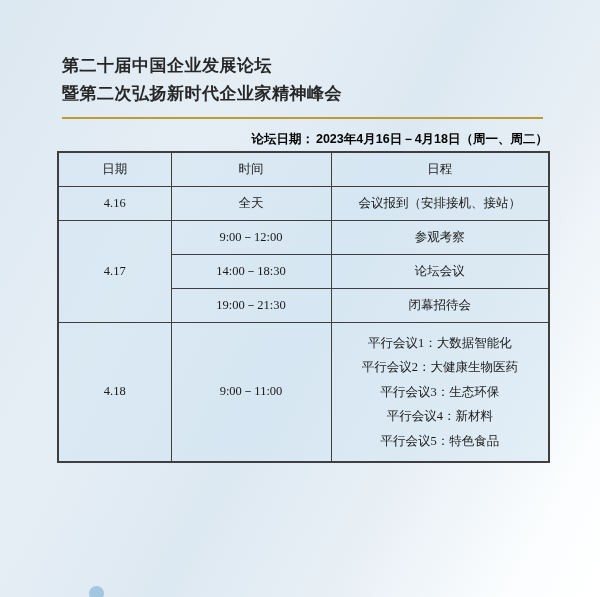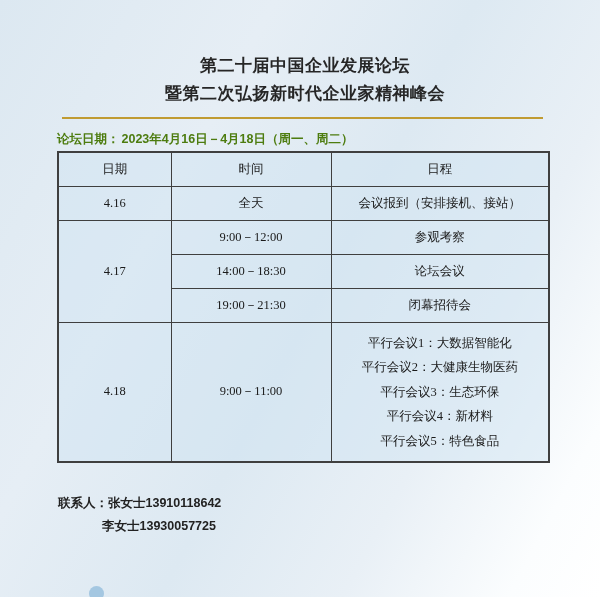--- a/index.html
+++ b/index.html
@@ -11,26 +11,26 @@
   }
   *{box-sizing:border-box;}
   html,body{margin:0;padding:0;}
   body{
     width:600px;height:597px;overflow:hidden;position:relative;
     background:linear-gradient(118deg,#dce8f1 0%,#e6eef5 30%,#dde9f2 52%,#e9f0f6 72%,#fbfdfe 90%,#ffffff 100%);
     font-family:"Liberation Sans","DejaVu Sans",sans-serif;
     color:var(--text);
   }
   .content{position:absolute;left:57px;top:0;width:491px;}
-  .title-block{margin:52px 0 0 5px;text-align:center;}
+  .title-block{margin:52px 0 0 5px;}
   .title-line{font-size:17px;font-weight:bold;line-height:28px;color:#262626;letter-spacing:0.5px;}
   .divider{margin:9px 0 0 5px;width:481px;height:2px;background:var(--divider-gold);}
   .section-heading{margin:27px 0 0 5px;font-size:19px;font-weight:bold;color:var(--gold);line-height:19px;}
   .info-block{margin-top:9px;}
-  .info-row{margin-left:0;height:23px;line-height:23px;font-size:12.5px;font-weight:bold;color:#4d7c0f;}
+  .info-row{margin-left:6px;height:23px;line-height:23px;font-size:12.5px;font-weight:bold;color:#000000;text-align:right;}
   .info-label{margin-right:2px;}
   table.schedule{
     width:491px;border-collapse:collapse;table-layout:fixed;
     border:2px solid var(--border);
     background:rgba(208,227,241,0.5);
     margin-top:0;
   }
   table.schedule th, table.schedule td{
     border:1px solid var(--border);
     font-family:"Liberation Serif","DejaVu Serif",serif;
@@ -105,24 +105,16 @@
           <div>平行会议1：大数据智能化</div>
           <div>平行会议2：大健康生物医药</div>
           <div>平行会议3：生态环保</div>
           <div>平行会议4：新材料</div>
           <div>平行会议5：特色食品</div>
         </td>
       </tr>
     </tbody>
   </table>
 
-  <div class="contacts">
-    <div class="contact-line">
-      <span>联系人：</span><span>张女士13910118642</span>
-    </div>
-    <div class="contact-line contact-line-second">
-      <span>李女士13930057725</span>
-    </div>
-  </div>
 
 </div>
 
 <div class="dot"></div>
 
 </body></html>

